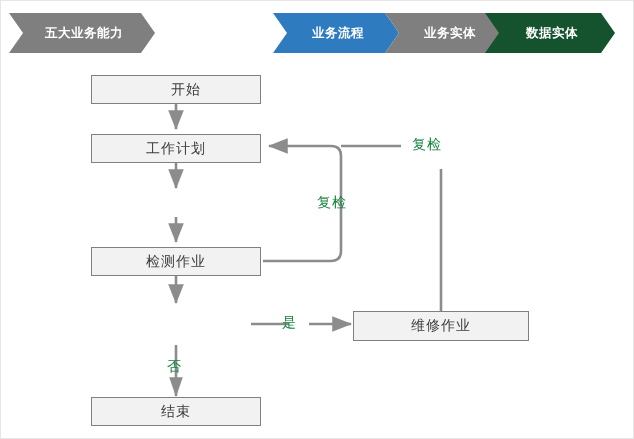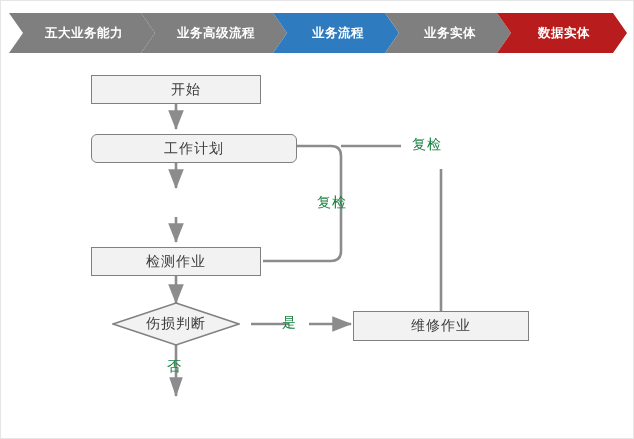--- a/index.html
+++ b/index.html
@@ -98,33 +98,30 @@
 <body>
 
 <div id="page">
 
   <div id="breadcrumb">
 
     <div class="chev first" style="left:8px; width:146px; background:#7f7f7f;">
       <span class="chev-label">五大业务能力</span>
     </div>
 
-    <div class="chev" style="left:140px; width:146px; background:#7f7f7f;">
-      <span class="chev-label">业务高级流程</span>
-    </div>
 
     <div class="chev" style="left:272px; width:126px; background:#2e7bbf;font-family:Liberation Mono, monospace;">
       <span class="chev-label">业务流程</span>
     </div>
 
     <div class="chev" style="left:384px; width:126px; background:#7f7f7f;">
       <span class="chev-label">业务实体</span>
     </div>
 
-    <div class="chev" style="left:496px; width:130px; background:#b91c1c;">
+    <div class="chev" style="left:484px; width:130px; background:#14532d;">
       <span class="chev-label">数据实体</span>
     </div>
   </div>
 
   <svg id="wires" viewBox="0 0 634 439" width="634" height="439">
     <defs>
       <marker id="arrow" markerWidth="9" markerHeight="9" refX="7.2" refY="3.2" orient="auto" markerUnits="strokeWidth">
         <path d="M0,0.2 L7.6,3.2 L0,6.2 z" fill="#8c8c8c"></path>
       </marker>
       <marker id="arrowsm" markerWidth="9" markerHeight="9" refX="7.2" refY="3.2" orient="auto" markerUnits="strokeWidth">
@@ -152,40 +149,37 @@
       <line x1="340" y1="145" x2="400" y2="145"></line>
 
       <line x1="440" y1="310" x2="440" y2="168"></line>
     </g>
   </svg>
 
   <div class="node" style="left:90px; top:74px; width:170px; height:29px;padding-left:20px;">
     <span>开始</span>
   </div>
 
-  <div class="node" style="left:90px; top:133px; width:206px; height:29px;border-radius:6px;">
+  <div class="node" style="left:90px; top:133px; width:170px; height:29px;">
     <span>工作计划</span>
   </div>
 
 
   <div class="node" style="left:90px; top:246px; width:170px; height:29px;">
     <span>检测作业</span>
   </div>
 
-  <div class="diamond-wrap" style="left:111px; top:301px; width:128px; height:44px;">
-    <svg class="diamond-shape" viewBox="0 0 128 44" preserveAspectRatio="none">
-      <polygon points="64,1 127,22 64,43 1,22" fill="#f2f2f2" stroke="#808080" stroke-width="1.6"></polygon>
-    </svg>
-    <span class="diamond-text">伤损判断</span>
-  </div>
 
   <div class="node" style="left:352px; top:310px; width:176px; height:30px;">
     <span>维修作业</span>
   </div>
 
+  <div class="node" style="left:90px; top:396px; width:170px; height:29px;">
+    <span>结束</span>
+  </div>
 
   <div class="edge-label" style="left:411px; top:135px;">
     <span>复检</span>
   </div>
 
   <div class="edge-label" style="left:316px; top:193px;">
     <span>复检</span>
   </div>
 
   <div class="edge-label" style="left:281px; top:313px;">

